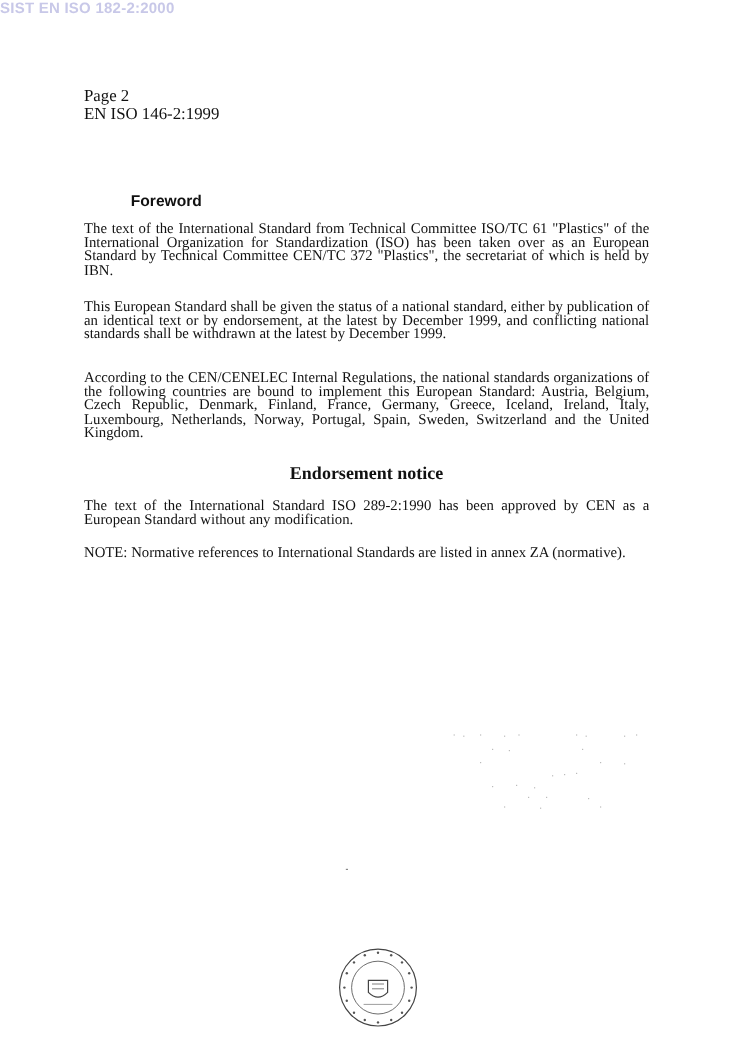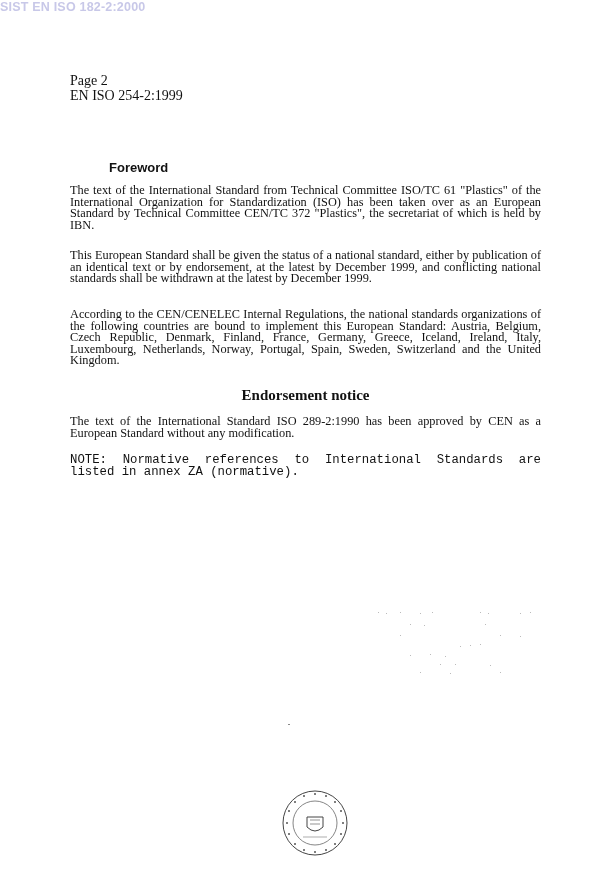--- a/index.html
+++ b/index.html
@@ -14,33 +14,33 @@
     .noise { position:absolute; left:370px; top:600px; width:170px; height:80px; }
     .speck { position:absolute; left:288px; top:723px; width:4px; height:3px; }
   </style>
 </head>
 <body>
 
 <div class="watermark">SIST EN ISO 182-2:2000</div>
 
 <div class="hdr">
   <div>Page 2</div>
-  <div>EN ISO 254-2:1999</div>
+  <div>EN ISO 146-2:1999</div>
 </div>
 
 <div class="h1">Foreword</div>
 
 <p class="para last-left" style="top:185px;margin:0;">The text of the International Standard from Technical Committee ISO/TC 61 "Plastics" of the International Organization for Standardization (ISO) has been taken over as an European Standard by Technical Committee CEN/TC 372 "Plastics", the secretariat of which is held by IBN.</p>
 <p class="para last-left" style="top:250px;margin:0;">This European Standard shall be given the status of a national standard, either by publication of an identical text or by endorsement, at the latest by December 1999, and conflicting national standards shall be withdrawn at the latest by December 1999.</p>
 <p class="para last-left" style="top:309px;margin:0;">According to the CEN/CENELEC Internal Regulations, the national standards organizations of the following countries are bound to implement this European Standard: Austria, Belgium, Czech Republic, Denmark, Finland, France, Germany, Greece, Iceland, Ireland, Italy, Luxembourg, Netherlands, Norway, Portugal, Spain, Sweden, Switzerland and the United Kingdom.</p>
 
 <div class="center-h">Endorsement notice</div>
 
 <p class="para last-left" style="top:416px;margin:0;">The text of the International Standard ISO 289-2:1990 has been approved by CEN as a European Standard without any modification.</p>
-<p class="para last-left" style="top:455px;margin:0;font-family:Liberation Mono, monospace;">NOTE: Normative references to International Standards are listed in annex ZA (normative).</p>
+<p class="para last-left" style="top:455px;margin:0;">NOTE: Normative references to International Standards are listed in annex ZA (normative).</p>
 
 <svg class="noise" viewBox="0 0 170 80">
   <g fill="#bbb">
     <rect x="8" y="12" width="1" height="1"></rect>
       <rect x="16" y="13" width="1" height="1"></rect>
       <rect x="30" y="12" width="1" height="1"></rect>
     <rect x="50" y="13" width="1" height="1"></rect>
       <rect x="62" y="12" width="1" height="1"></rect>
       <rect x="110" y="12" width="1" height="1"></rect>
     <rect x="118" y="13" width="1" height="1"></rect>

